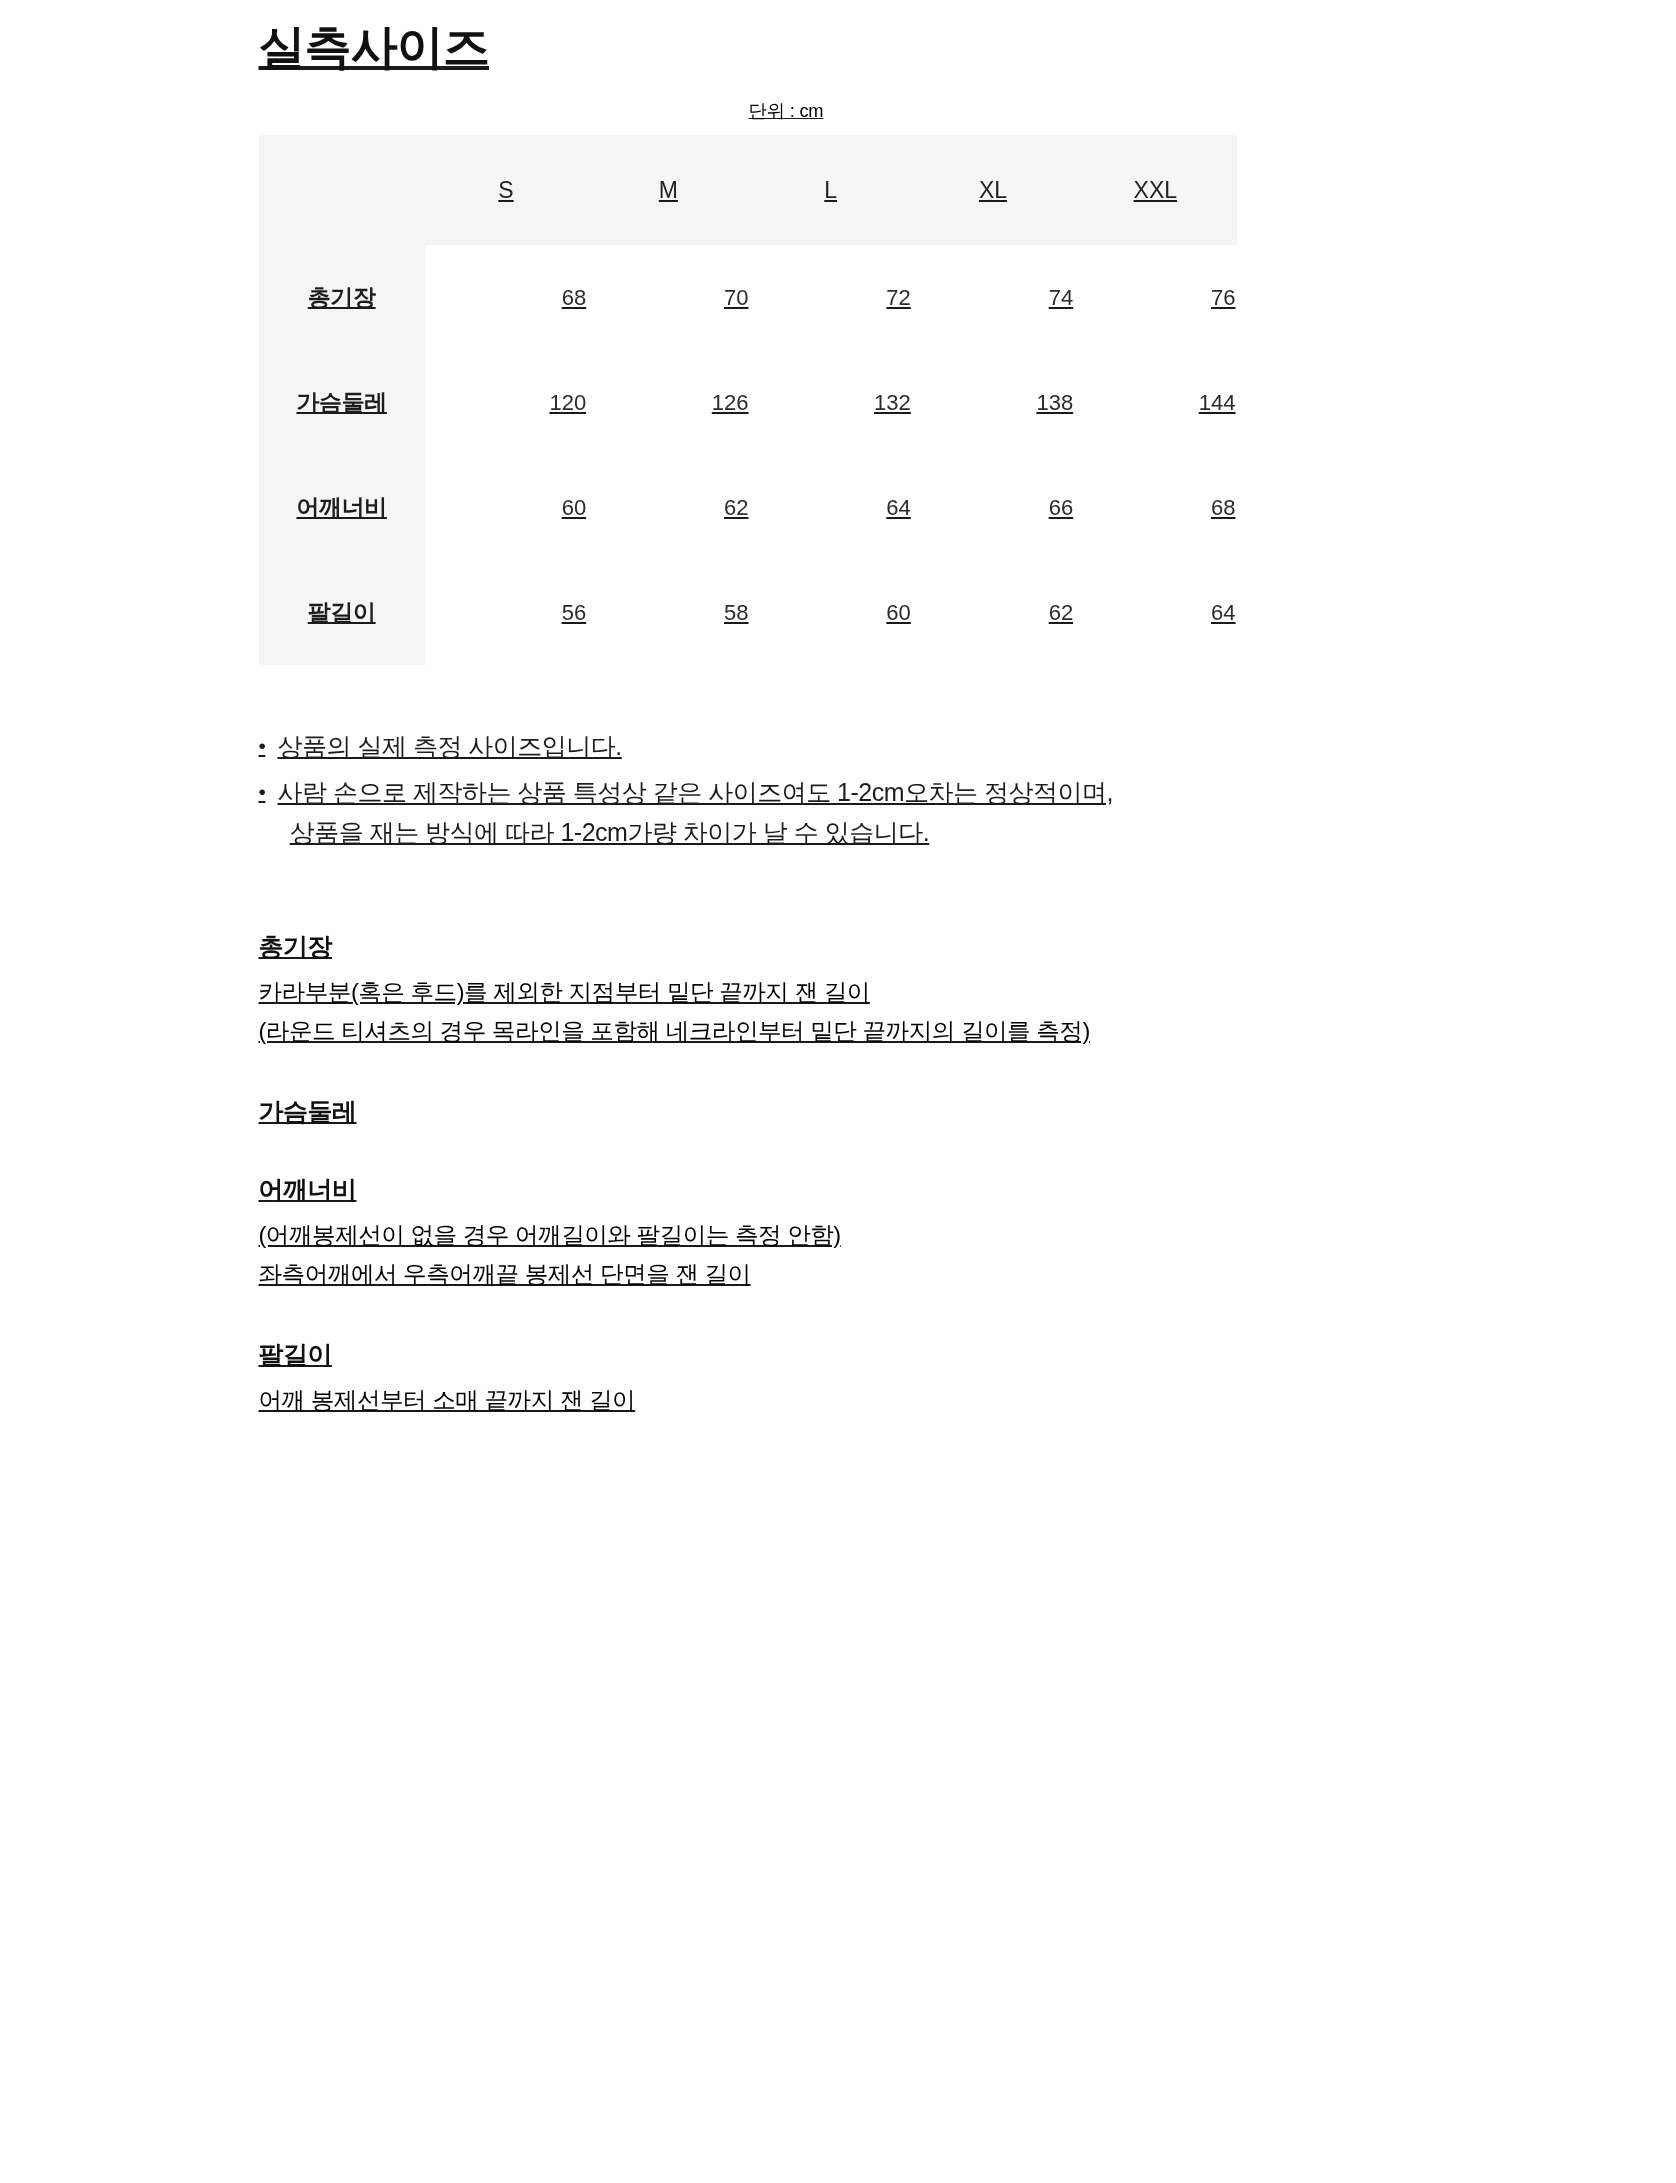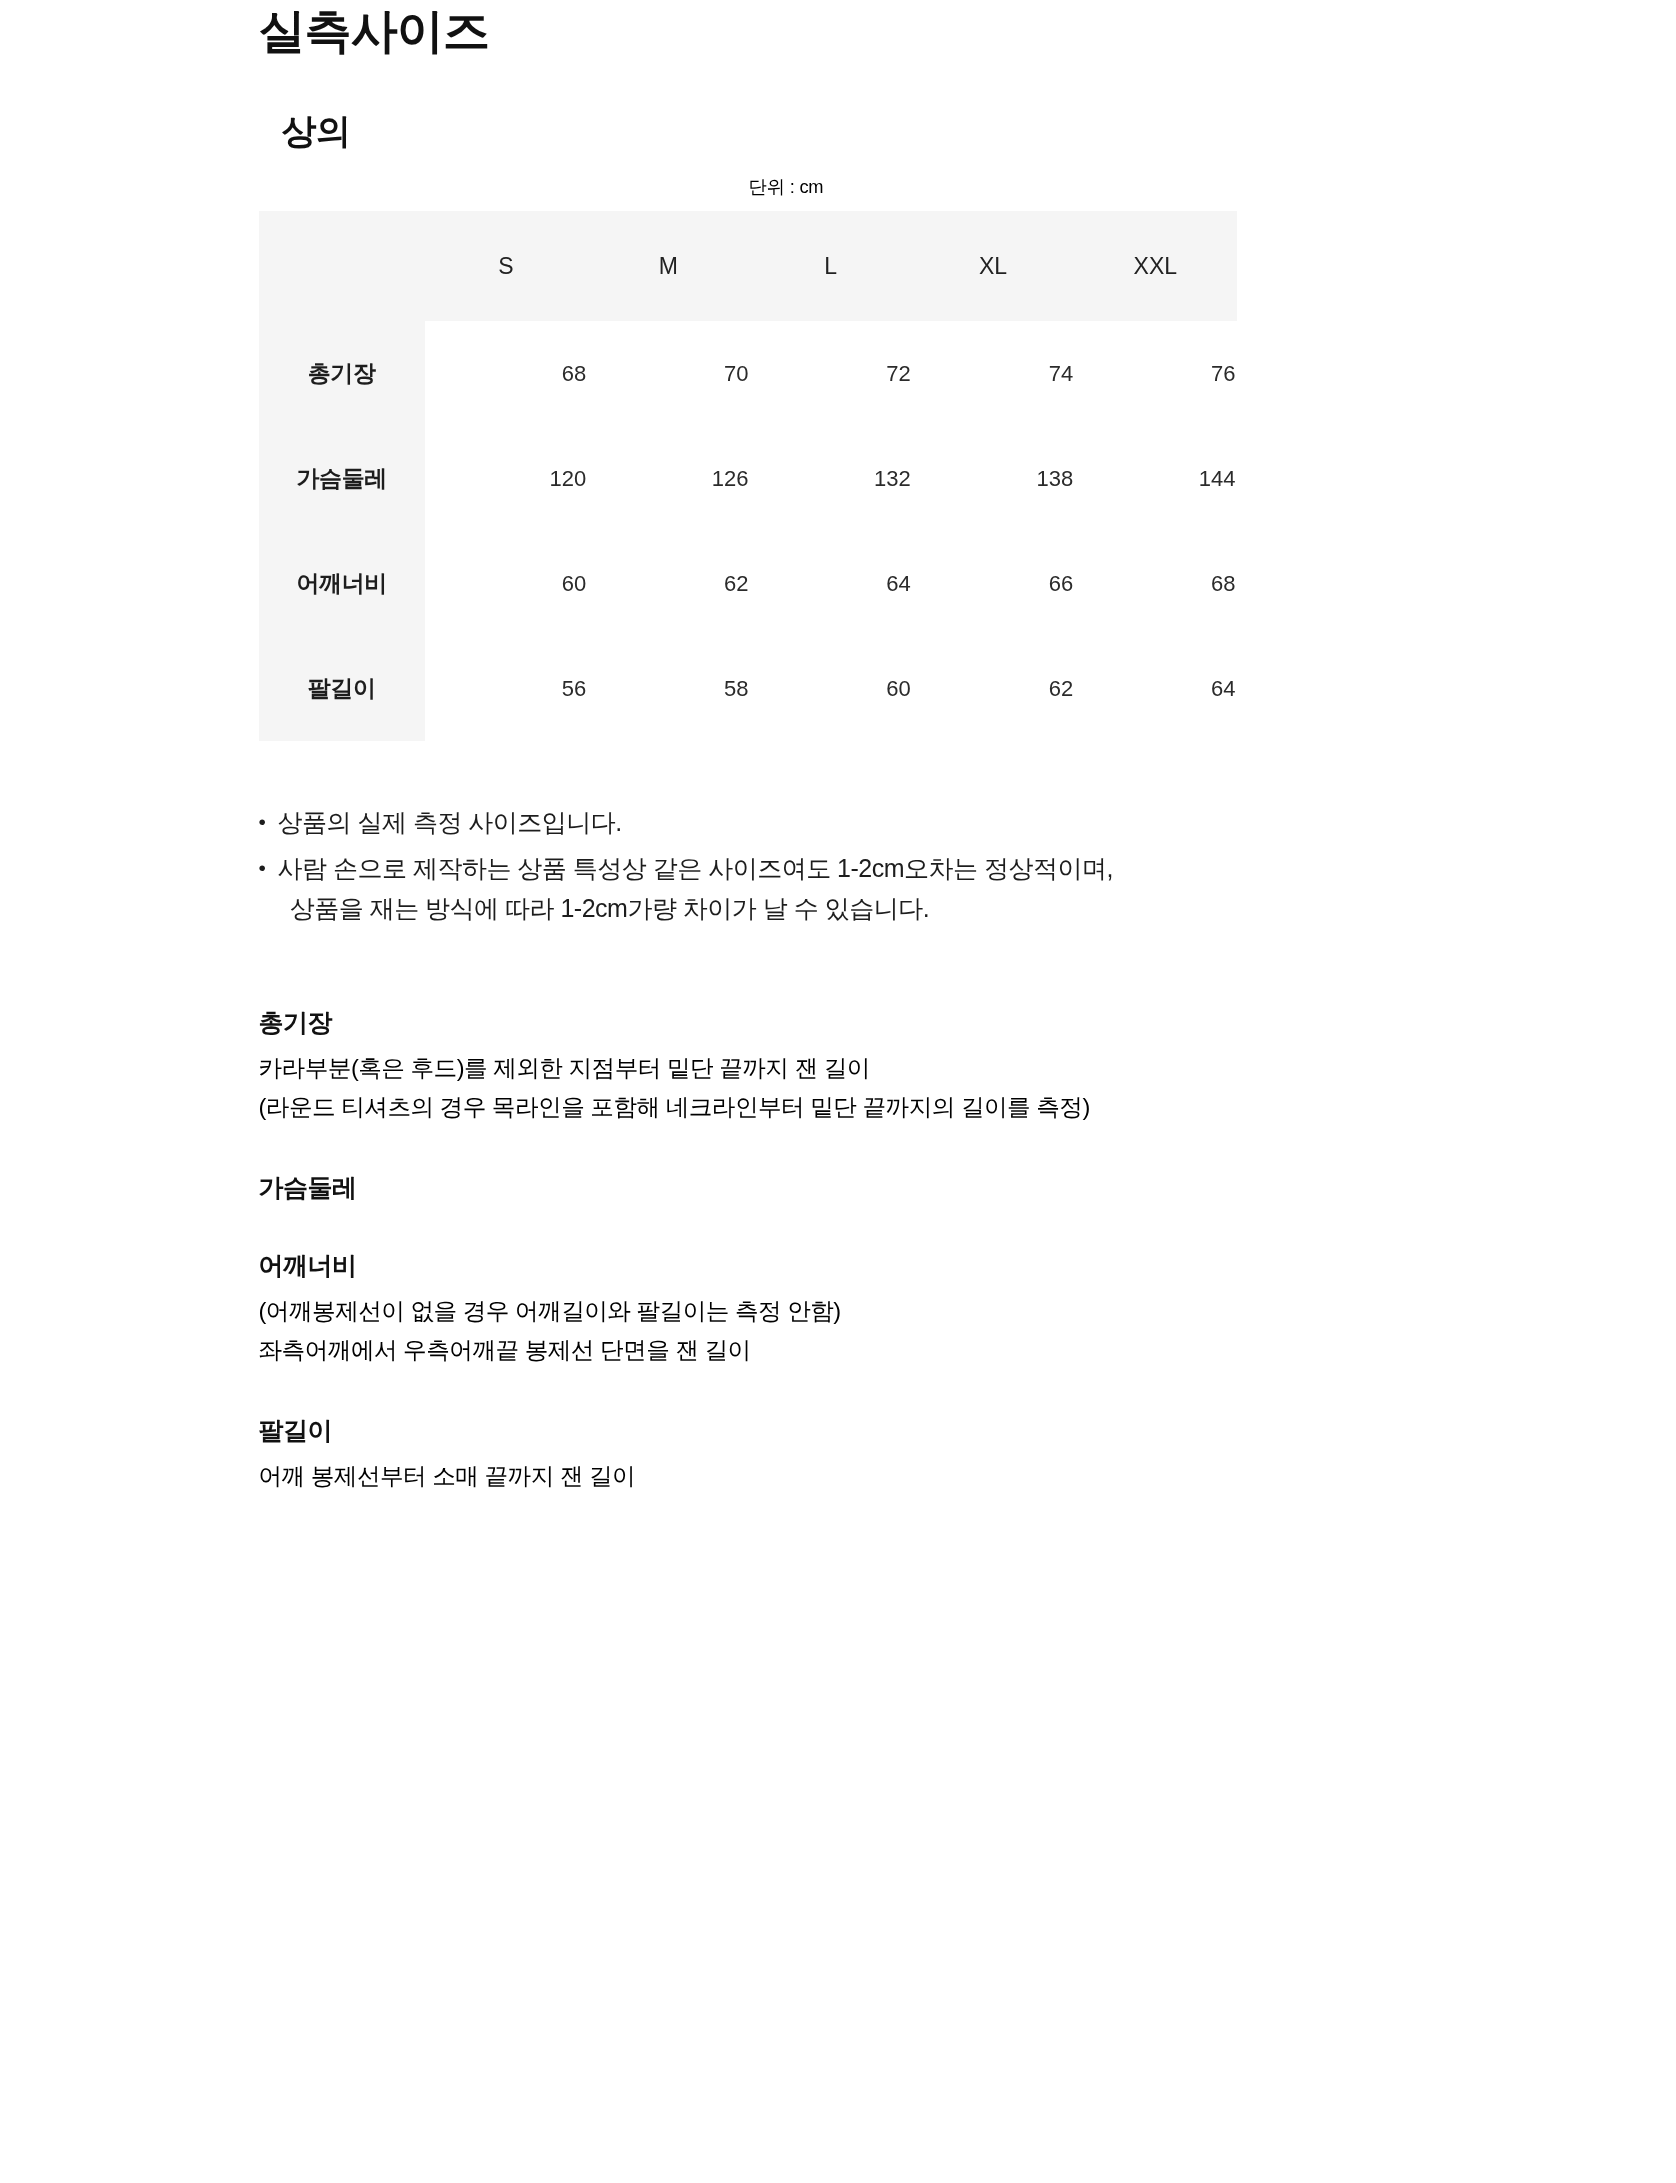--- a/index.html
+++ b/index.html
@@ -15,23 +15,24 @@
     -webkit-font-smoothing: antialiased;
   }
   .page {
     width: 1677px;
     min-height: 2184px;
     box-sizing: border-box;
     padding: 0;
     position: relative;
   }
   .inner {
-    margin: 0 auto;
+    margin: 16px auto;
     width: 1258px;          
     box-sizing: border-box;
+    text-decoration: underline;
   }
 
   
   .main-title {
     font-size: 47px;
     font-weight: 700;
     letter-spacing: -0.9px;
     margin: 0 0 0 49px;
     color: #111;
   }
@@ -135,21 +136,20 @@
     letter-spacing: -0.5px;
   }
 </style>
 </head>
 <body>
 
 <div class="page">
   <div class="inner">
 
     <h1 class="main-title">실측사이즈</h1>
-    <h2 class="sub-title">상의</h2>
 
     <div class="unit-note">단위 : cm</div>
 
     <div class="size-table-wrap">
       <table class="size-table">
         <colgroup>
           <col class="label-col">
           <col class="val-col">
           <col class="val-col">
           <col class="val-col">

